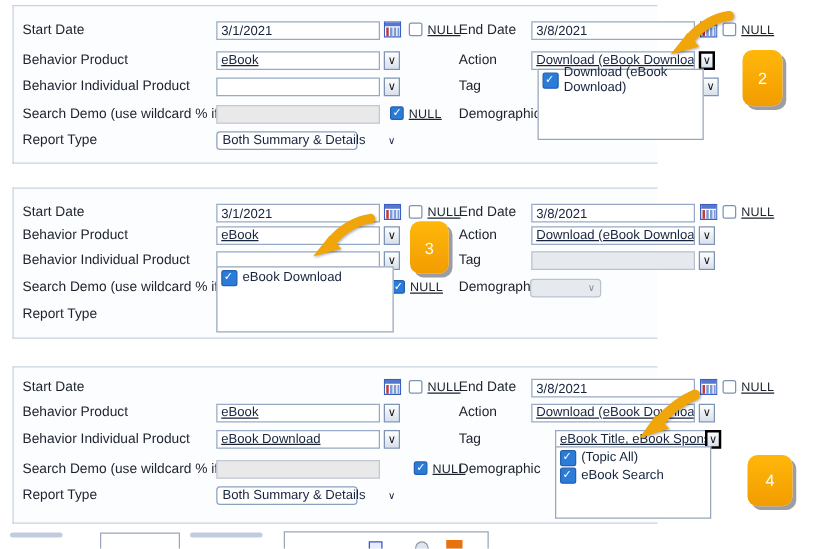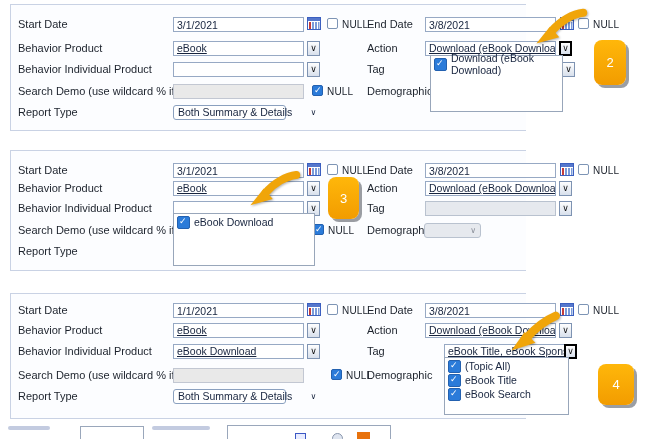--- a/index.html
+++ b/index.html
@@ -23,21 +23,21 @@
   .dbtn{position:absolute;top:0;width:13px;height:15px;box-sizing:border-box;
        border:1px solid #7e93b2;background:linear-gradient(#fefefe,#d8e0ec);
        font-size:9px;line-height:12px;text-align:center;color:#111;cursor:pointer;}
   .dbtn::after{content:"∨";}
   .dbtn.focus{border:2px solid #000;line-height:10px;}
   .cal{position:absolute;top:0;width:14px;height:14px;cursor:pointer;}
   .cb{position:absolute;top:1px;width:11px;height:11px;border:1px solid #7d94b5;
       background:#fff;border-radius:2px;box-sizing:border-box;cursor:pointer;}
   .cb.on{background:#2b7bd9;border-color:#2361b0;}
   .cb.on::after{content:"✓";color:#fff;font-size:9px;position:absolute;left:1px;top:-1px;}
-  .nul{position:absolute;top:2px;font-size:10px;color:#1c222c;letter-spacing:.2px;}
+  .nul{position:absolute;top:2px;font-size:10px;color:#1c222c;letter-spacing:.2px;text-decoration:underline;}
   .sel{position:absolute;top:0;height:15px;border:1px solid #8aa0bf;border-radius:3px;
        background:#fff;font-size:10.5px;line-height:13px;padding:0 4px;box-sizing:border-box;
        display:flex;gap:18px;align-items:center;color:#17243e;white-space:nowrap;cursor:pointer;}
   .sel.dis{background:#e6e9ee;border-color:#b9c2cf;color:#8a8f99;}
   .car{font-size:8px;}
   .car::after{content:"∨";}
   .list{position:absolute;background:#fff;border:1px solid #98a6ba;z-index:5;
         box-sizing:border-box;padding-top:1px;}
   .li{display:flex;align-items:center;gap:4px;padding:1px 3px;font-size:10.5px;
       color:#17243e;height:12px;cursor:pointer;}
@@ -211,21 +211,20 @@
 
   <svg class="arrow" style="left:236px;top:18px" width="56" height="40" viewBox="0 0 100 70">
     <path d="M88,10 C70,12 48,24 33,42" stroke="#F0A50A" stroke-width="14" fill="none" stroke-linecap="round"></path>
     <polygon points="6,64 30,34 46,53" fill="#F0A50A"></polygon>
   </svg>
 </div>
 
 <div class="panel" id="p3">
   <div class="row" style="top:9px">
     <span class="lbl" style="left:7px">Start Date</span>
-    <input class="txt" style="left: 162px; width: 131px;" value="1/1/2021">
     <span class="cal" style="left:296px">
       <svg width="14" height="14" viewBox="0 0 14 14">
           <rect x="0.5" y="0.5" width="13" height="12" fill="#fff" stroke="#3b5fc0"></rect>
           <rect x="1" y="1" width="12" height="3" fill="#5577cc"></rect>
           <rect x="2" y="5" width="2" height="7" fill="#c23b3b"></rect>
           <rect x="5" y="5" width="2" height="7" fill="#7b9bd9"></rect>
           <rect x="8" y="5" width="2" height="7" fill="#7b9bd9"></rect>
           <rect x="11" y="5" width="1.5" height="7" fill="#7b9bd9"></rect>
         </svg>
     </span>
@@ -278,24 +277,20 @@
     <div class="sel" style="left:162px;width:113px">
       <span>Both Summary &amp; Details</span>
       <span class="car"></span>
     </div>
   </div>
 
   <div class="list" style="left:433px;top:63px;width:125px;height:58px">
     <div class="li">
       <span class="cb2"></span>
       <span>(Topic All)</span>
-    </div>
-    <div class="li">
-      <span class="cb2"></span>
-      <span>eBook Title</span>
     </div>
     <div class="li">
       <span class="cb2"></span>
       <span>eBook Search</span>
     </div>
   </div>
 
   <div class="badge" style="left:587px;top:70px;width:36px;height:41px">4</div>
 
   <svg class="arrow" style="left:492px;top:16px" width="60" height="44" viewBox="0 0 100 70">

